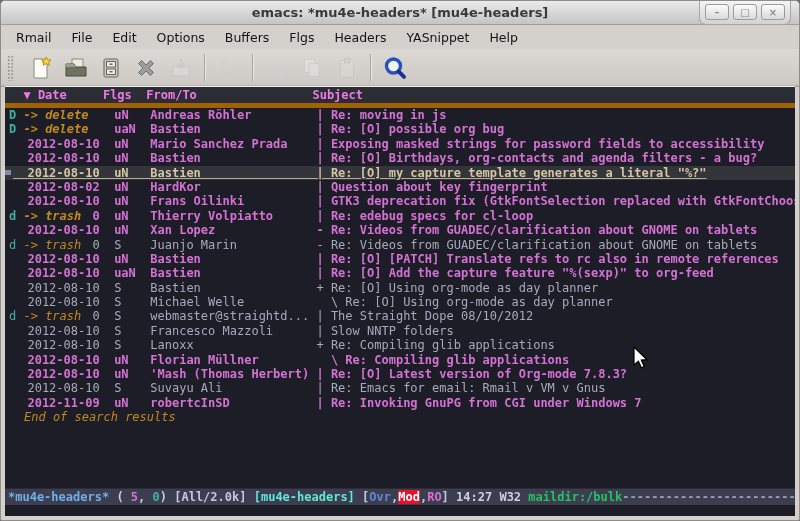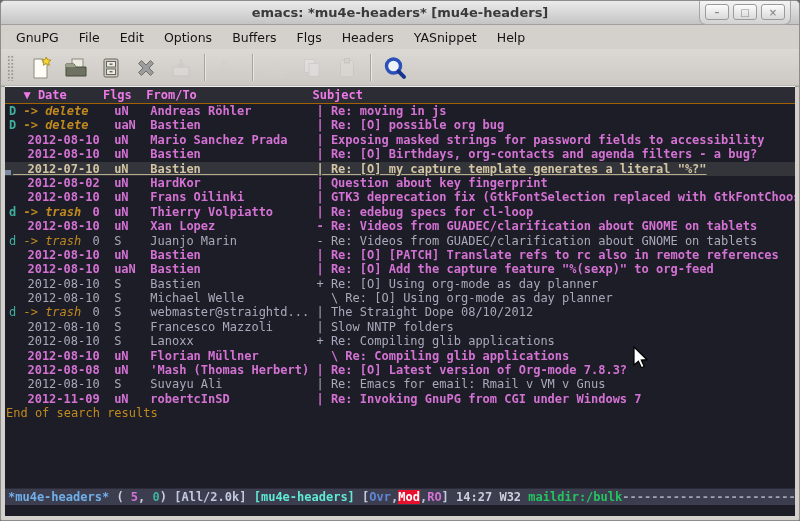--- a/index.html
+++ b/index.html
@@ -26,29 +26,29 @@
            padding:0 4px;border-bottom:1px solid #a29f9c;box-shadow:inset 0 -1px 0 #bab7b3;}
   .tb-handle{width:8px;height:26px;margin:0 8px 0 2px;
            background-image:radial-gradient(#96938e 1px,rgba(0,0,0,0) 1.3px);background-size:3.5px 3.5px;}
   .tb-btn{width:31px;height:31px;display:flex;align-items:center;justify-content:center;margin:0 2px;}
   .tb-btn.disabled{opacity:.38;filter:grayscale(55%);}
   .tb-sep{width:1px;height:27px;background:#a7a4a0;margin:0 6px;box-shadow:1px 0 0 #e9e7e4;}
   
   .emacs{position:absolute;left:4px;right:4px;top:85px;bottom:4px;background:#1d1d27;
          font:12px "DejaVu Sans Mono",monospace;overflow:hidden;border-top:1px solid #f2f1ef;}
   .header-line{height:16px;line-height:16px;background:#2c2c35;color:#ee7ae8;font-weight:bold;
-         white-space:pre;padding-left:4px;border-bottom:1px solid #a16207;}
+         white-space:pre;padding-left:4px;border-bottom:5px solid #a16207;}
   .row{height:14.4px;line-height:14.4px;white-space:pre;padding-left:4px;}
   .row.unread{color:#d472d4;font-weight:bold;}
   .row.read{color:#a9a9bb;font-weight:normal;}
   .seg.mark{color:#3fb0a0;}
   .seg.target{color:#c08a1e;font-style:italic;}
   .row.current{background:#34343b;}
   .row.current .seg{color:#d3c6a4;text-decoration:underline;text-decoration-color:#b8ab8c;}
-  .end-line{color:#c08a1e;white-space:pre;padding-left:1px;
+  .end-line{color:#c08a1e;font-style:italic;white-space:pre;padding-left:19px;
             height:14.4px;line-height:14.4px;}
   .fringe-marker{position:absolute;left:0;width:6px;height:5px;background:#7d8ba3;}
   
   .modeline{position:absolute;left:0;right:0;top:401px;height:17px;background:#3d3d50;
             font:bold 12px "DejaVu Sans Mono",monospace;line-height:17px;white-space:pre;
             padding-left:3px;overflow:hidden;color:#ccd0dc;border-top:1px solid #2b2b3a;}
   .ml-buffer-name{color:#6fb0ea;}
   .ml-plain{color:#ccd0dc;}
   .ml-pink{color:#d472d4;}
   .ml-teal{color:#3fb0a0;}
@@ -70,21 +70,21 @@
   <div class="titlebar">
     <span>emacs: *mu4e-headers* [mu4e-headers]</span>
     <div class="win-controls">
         <div class="win-btn">–</div>
         <div class="win-btn">□</div>
         <div class="win-btn">×</div>
       </div>
   </div>
 
   <div class="menubar">
-      <div class="menu-item">GnuPG</div>
+      <div class="menu-item">Rmail</div>
       <div class="menu-item">File</div>
       <div class="menu-item">Edit</div>
       <div class="menu-item">Options</div>
       <div class="menu-item">Buffers</div>
       <div class="menu-item">Flgs</div>
       <div class="menu-item">Headers</div>
       <div class="menu-item">YASnippet</div>
       <div class="menu-item">Help</div>
     </div>
 
@@ -160,35 +160,35 @@
       </div>
     </div>
 
   <div class="emacs">
     <div class="header-line">  ▼ Date     Flgs  From/To                Subject</div>
     <div id="rows">
         <div class="row unread"><span class="seg mark">D </span><span class="seg target">-&gt; delete </span><span class="seg row">  uN   Andreas Röhler         | Re: moving in js</span></div>
         <div class="row unread"><span class="seg mark">D </span><span class="seg target">-&gt; delete </span><span class="seg row">  uaN  Bastien                | Re: [O] possible org bug</span></div>
         <div class="row unread"><span class="seg row">  2012-08-10  uN   Mario Sanchez Prada    | Exposing masked strings for password fields to accessibility</span></div>
         <div class="row unread"><span class="seg row">  2012-08-10  uN   Bastien                | Re: [O] Birthdays, org-contacts and agenda filters - a bug?</span></div>
-        <div class="row unread current"><span class="seg row">  2012-07-10  uN   Bastien                | Re: [O] my capture template generates a literal "%?"</span></div>
+        <div class="row unread current"><span class="seg row">  2012-08-10  uN   Bastien                | Re: [O] my capture template generates a literal "%?"</span></div>
         <div class="row unread"><span class="seg row">  2012-08-02  uN   HardKor                | Question about key fingerprint</span></div>
         <div class="row unread"><span class="seg row">  2012-08-10  uN   Frans Oilinki          | GTK3 deprecation fix (GtkFontSelection replaced with GtkFontChooser)</span></div>
         <div class="row unread"><span class="seg mark">d </span><span class="seg target">-&gt; trash</span><span class="seg row"> 0  uN   Thierry Volpiatto      | Re: edebug specs for cl-loop</span></div>
         <div class="row unread"><span class="seg row">  2012-08-10  uN   Xan Lopez              - Re: Videos from GUADEC/clarification about GNOME on tablets</span></div>
         <div class="row read"><span class="seg mark">d </span><span class="seg target">-&gt; trash</span><span class="seg row"> 0  S    Juanjo Marin           - Re: Videos from GUADEC/clarification about GNOME on tablets</span></div>
         <div class="row unread"><span class="seg row">  2012-08-10  uN   Bastien                | Re: [O] [PATCH] Translate refs to rc also in remote references</span></div>
         <div class="row unread"><span class="seg row">  2012-08-10  uaN  Bastien                | Re: [O] Add the capture feature "%(sexp)" to org-feed</span></div>
         <div class="row read"><span class="seg row">  2012-08-10  S    Bastien                + Re: [O] Using org-mode as day planner</span></div>
         <div class="row read"><span class="seg row">  2012-08-10  S    Michael Welle            \ Re: [O] Using org-mode as day planner</span></div>
         <div class="row read"><span class="seg mark">d </span><span class="seg target">-&gt; trash</span><span class="seg row"> 0  S    webmaster@straightd... | The Straight Dope 08/10/2012</span></div>
         <div class="row read"><span class="seg row">  2012-08-10  S    Francesco Mazzoli      | Slow NNTP folders</span></div>
         <div class="row read"><span class="seg row">  2012-08-10  S    Lanoxx                 + Re: Compiling glib applications</span></div>
         <div class="row unread"><span class="seg row">  2012-08-10  uN   Florian Müllner          \ Re: Compiling glib applications</span></div>
-        <div class="row unread"><span class="seg row">  2012-08-08  uN   'Mash (Thomas Herbert) | Re: [O] Latest version of Org-mode 7.8.3?</span></div>
+        <div class="row unread"><span class="seg row">  2012-08-10  uN   'Mash (Thomas Herbert) | Re: [O] Latest version of Org-mode 7.8.3?</span></div>
         <div class="row read"><span class="seg row">  2012-08-10  S    Suvayu Ali             | Re: Emacs for email: Rmail v VM v Gnus</span></div>
         <div class="row unread"><span class="seg row">  2012-11-09  uN   robertcInSD            | Re: Invoking GnuPG from CGI under Windows 7</span></div>
       </div>
     <div class="end-line">End of search results</div>
     <div class="fringe-marker" id="fringe" style="top: 82.6px;"></div>
     <div class="modeline" id="modeline"><span class="ml-buffer-name">*mu4e-headers*</span><span class="ml-plain"> ( </span><span class="ml-pink">5</span><span class="ml-plain">, </span><span class="ml-teal">0</span><span class="ml-plain">) </span><span class="ml-pale">[All/2.0k] </span><span class="ml-tan">[mu4e-headers] </span><span class="ml-pale">[</span><span class="ml-blue">Ovr</span><span class="ml-pale">,</span><span class="ml-modflag">Mod</span><span class="ml-pale">,</span><span class="ml-pink">RO</span><span class="ml-pale">] </span><span class="ml-plain">14:27 W32 </span><span class="ml-query">maildir:/bulk</span><span class="ml-dashes">--------------------------------</span></div>
     <div class="echo-area"></div>
   </div>
 
   <svg class="mouse-cursor" width="17" height="24" viewBox="0 0 17 24">

